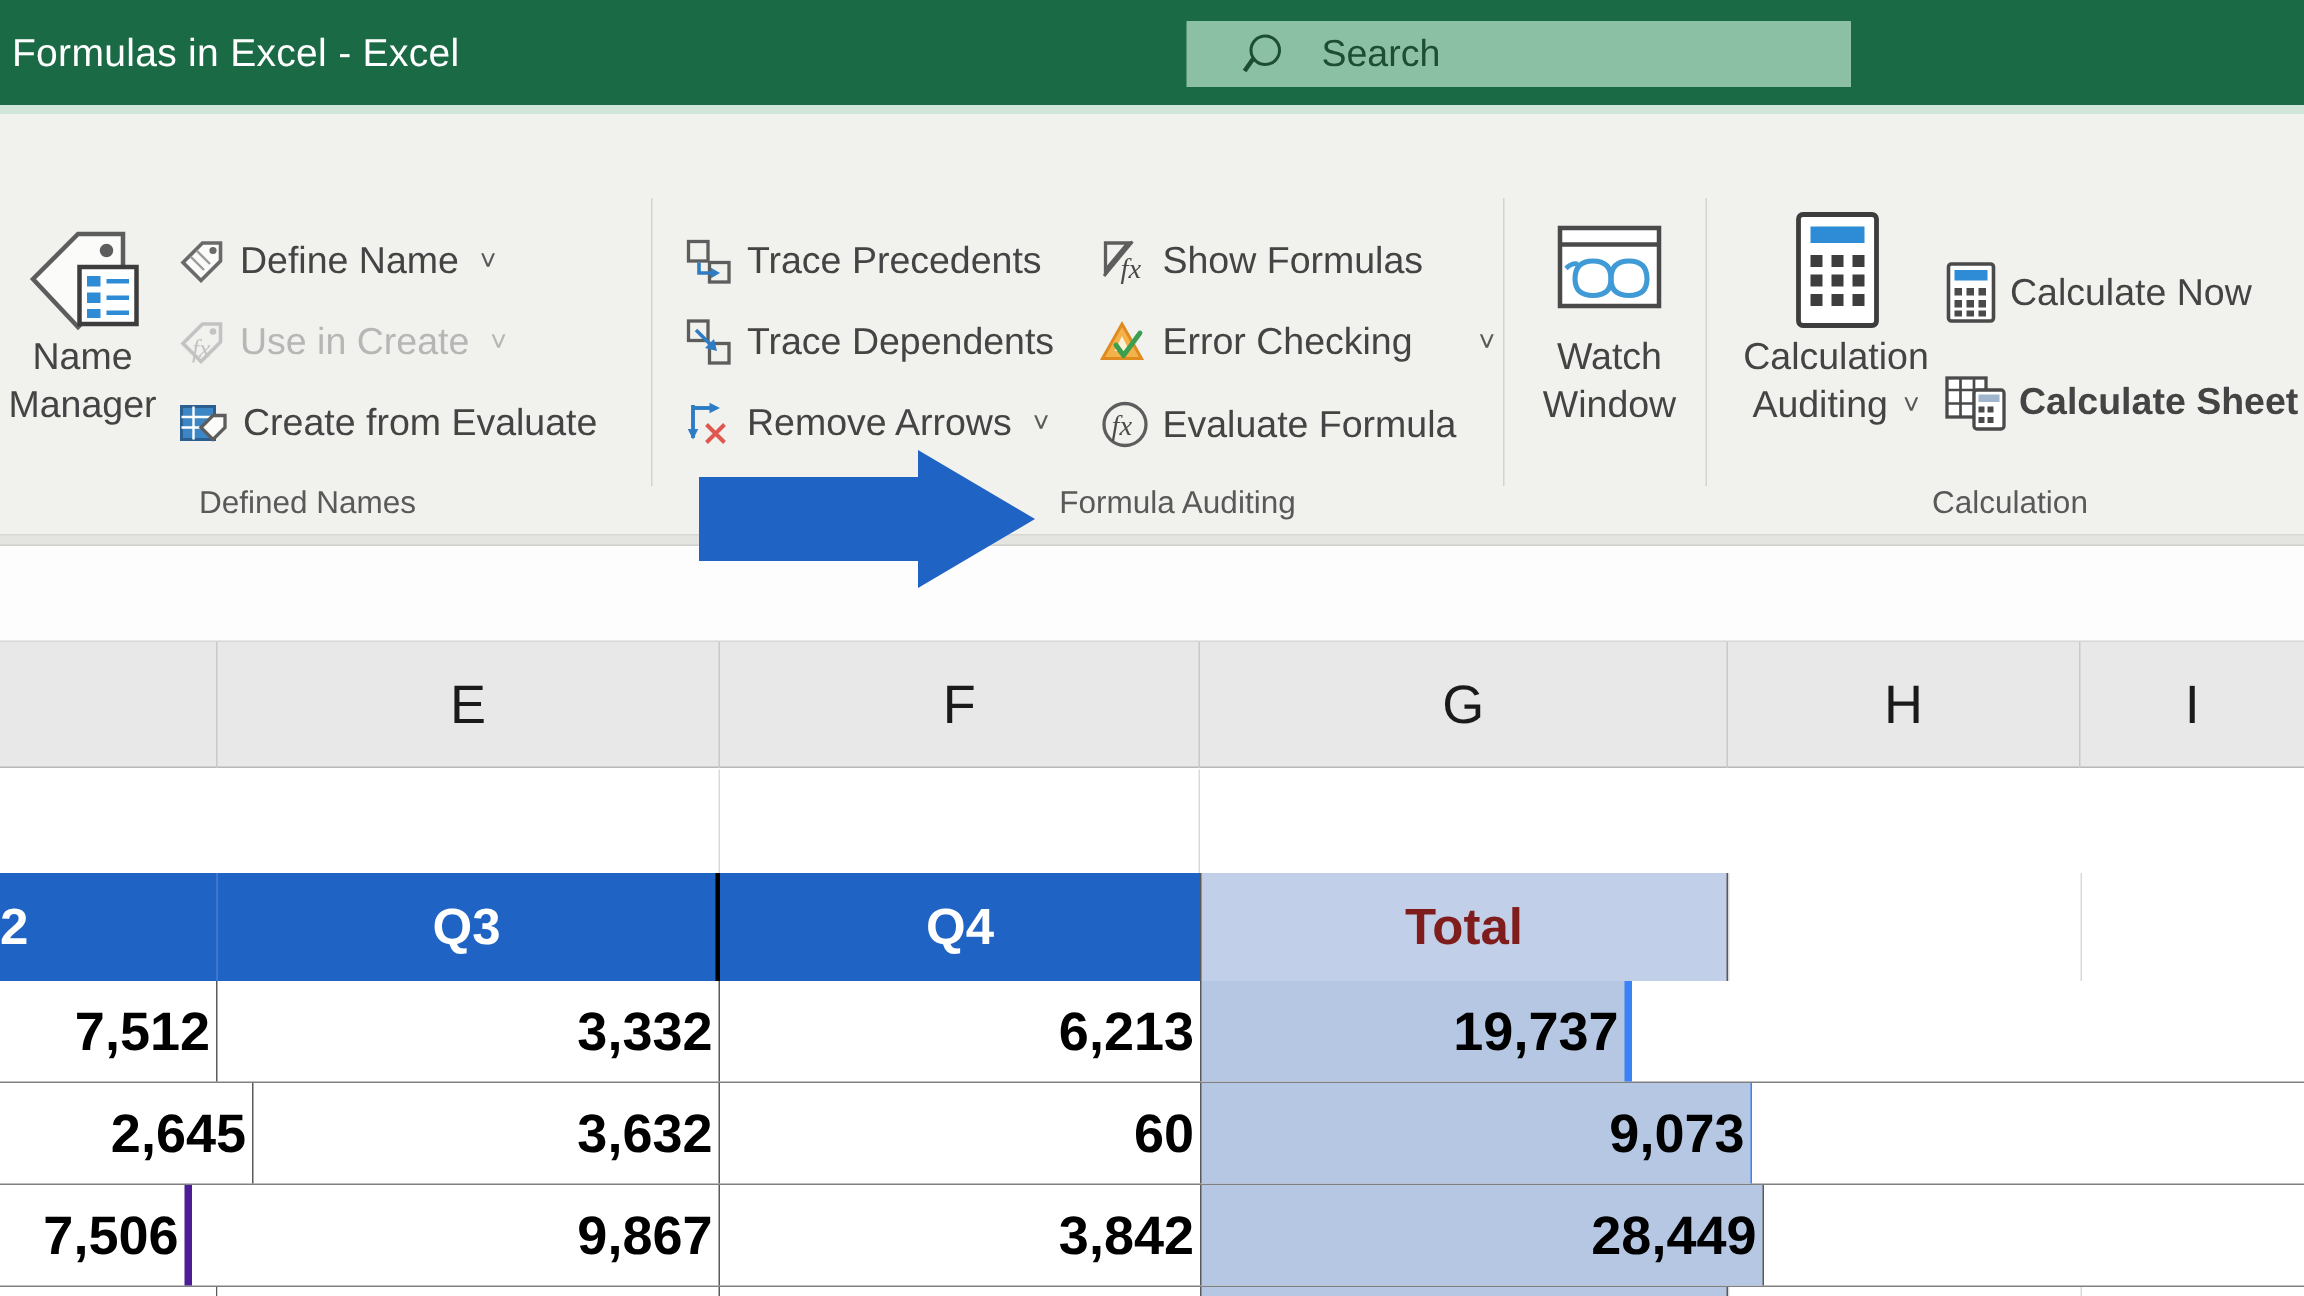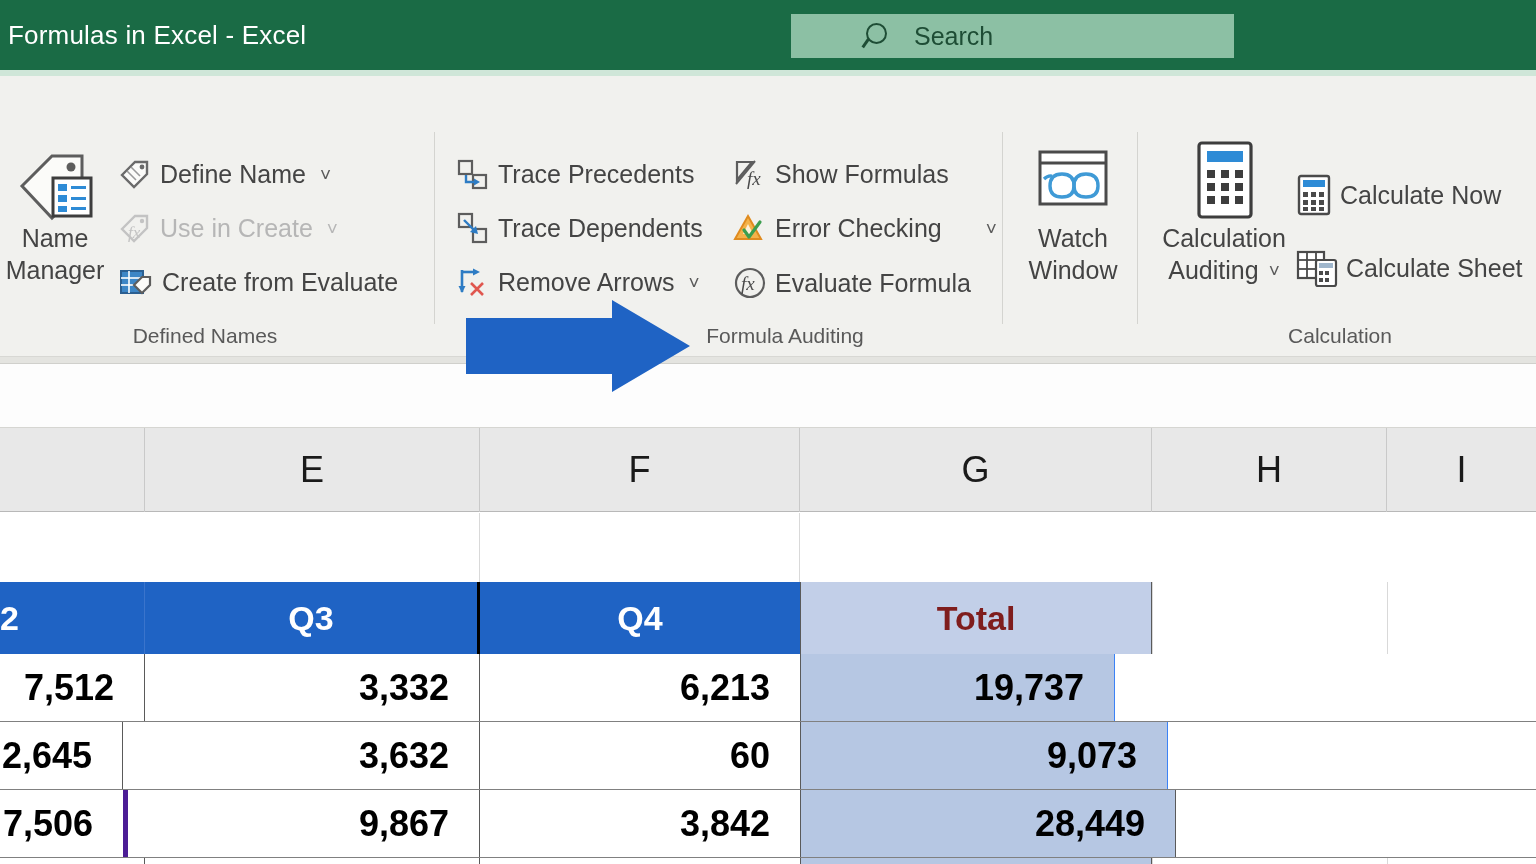--- a/index.html
+++ b/index.html
@@ -15,21 +15,21 @@
     position:absolute; left:0; top:0; width:1536px; height:70px;
     background:#1a6b45;
   }
   .title-text{
     position:absolute; left:8px; top:20px;
     font-size:26px; color:#ffffff; letter-spacing:.2px;
     white-space:nowrap;
   }
   .searchbox{
     position:absolute; left:791px; top:14px; width:443px; height:44px;
-    background:#8cc0a4; display:flex; align-items:center;padding-left:33px;
+    background:#8cc0a4; display:flex; align-items:center;
   }
   .search-icon{ margin-left:40px; width:28px; height:28px; position:relative; }
   .search-icon::before{
     content:""; position:absolute; left:2px; top:1px;
     width:17px; height:17px; border:2.5px solid #1e4d35; border-radius:50%;
   }
   .search-icon::after{
     content:""; position:absolute; left:3px; top:17px;
     width:2.5px; height:10px; background:#1e4d35;
     transform:rotate(35deg); transform-origin:top center;
@@ -115,21 +115,21 @@
   .cellgrid{ position:absolute; left:0; top:85px; width:1536px; height:351px; }
 
   .vline{ position:absolute; top:0; width:1px; height:351px; background:#d9d9d9; }
 
   .row{ position:absolute; left:0; width:1536px; }
   .cell{
     position:absolute; top:0; height:100%;
     display:flex; align-items:center;
     font-size:36px; color:#000;
   }
-  .cell.num{ justify-content:flex-end; padding-right:30px; font-weight:bold; }
+  .cell.num{ justify-content:flex-end; padding-right:4px; font-weight:bold; }
   .cell.hdr{ justify-content:center; font-weight:bold; font-size:34px; }
 
   .row-empty{ top:0; height:69px; background:#fff; }
   .row-hdr{
     top:69px; height:72px;
   }
   .row-data{ height:68px; background:#fff; border-bottom:1px solid #808080; }
 
   .blue-bg{ background:#1f63c4; color:#fff; }
   .total-hdr-bg{ background:#c2cfe8; color:#7f1d1d; }
@@ -338,21 +338,21 @@
             <rect x="23" y="26" width="5" height="5"></rect>
           <rect x="7" y="33" width="5" height="4"></rect>
             <rect x="15" y="33" width="5" height="4"></rect>
             <rect x="23" y="33" width="5" height="4"></rect>
         </g>
       </svg>
     </span>
     <span class="lbl">Calculate Now</span>
   </div>
 
-  <div class="ribbon-item" style="left:1296px; top:172px;">
+  <div class="ribbon-item" style="left:1296px; top:172px;font-weight:bold;">
     <span class="ic" style="width:42px;height:40px;">
       <svg width="42" height="40" viewBox="0 0 42 40">
         <rect x="2" y="4" width="26" height="26" fill="#ffffff" stroke="#4a4a4a" stroke-width="2.2"></rect>
         <line x1="2" y1="12" x2="28" y2="12" stroke="#4a4a4a" stroke-width="1.8"></line>
         <line x1="2" y1="21" x2="28" y2="21" stroke="#4a4a4a" stroke-width="1.8"></line>
         <line x1="11" y1="4" x2="11" y2="30" stroke="#4a4a4a" stroke-width="1.8"></line>
         <line x1="20" y1="4" x2="20" y2="30" stroke="#4a4a4a" stroke-width="1.8"></line>
         <rect x="20" y="12" width="20" height="26" rx="2" fill="#ffffff" stroke="#4a4a4a" stroke-width="2.2"></rect>
         <rect x="23" y="15" width="14" height="5" fill="#9fb6cc"></rect>
         <g fill="#4a4a4a">
@@ -405,25 +405,25 @@
       <div class="cell hdr blue-bg" style="left:0px; width:145px; justify-content:flex-start; padding-left:0px; border-right:1px solid #3a74cc;">2</div>
       <div class="cell hdr blue-bg" style="left:145px; width:335px; border-right:3px solid #000000;">Q3</div>
       <div class="cell hdr blue-bg" style="left:480px; width:320px;">Q4</div>
       <div class="cell hdr total-hdr-bg" style="left:800px; width:352px; border-left:1px solid #5a5a5a; border-right:1px solid #5a5a5a;">Total</div>
     </div>
 
     <div class="row row-data" style="top:141px;">
       <div class="cell num" style="left:0px; width:145px; border-right:1px solid #5a5a5a;">7,512</div>
       <div class="cell num" style="left:145px; width:335px; border-right:1px solid #5a5a5a;">3,332</div>
       <div class="cell num" style="left:480px; width:320px;">6,213</div>
-      <div class="cell num total-bg" style="left:800px; width:315px; border-left:1px solid #5a5a5a; border-right:1px solid #3b82f6;">19,737</div>
+      <div class="cell num total-bg" style="left:800px; width:288px; border-left:1px solid #5a5a5a; border-right:5px solid #3b82f6;">19,737</div>
     </div>
 
     <div class="row row-data" style="top:209px;">
-      <div class="cell num" style="left:0px; width:123px; border-right:1px solid #5a5a5a;">2,645</div>
+      <div class="cell num" style="left:0px; width:169px; border-right:1px solid #5a5a5a;">2,645</div>
       <div class="cell num" style="left:145px; width:335px; border-right:1px solid #5a5a5a;">3,632</div>
       <div class="cell num" style="left:480px; width:320px;">60</div>
       <div class="cell num total-bg" style="left:800px; width:368px; border-left:1px solid #5a5a5a; border-right:1px solid #3b82f6;">9,073</div>
     </div>
 
     <div class="row row-data" style="top:277px;">
       <div class="cell num" style="left:0px; width:128px; border-right:5px solid #4c1d95;">7,506</div>
       <div class="cell num" style="left:145px; width:335px; border-right:1px solid #5a5a5a;">9,867</div>
       <div class="cell num" style="left:480px; width:320px;">3,842</div>
       <div class="cell num total-bg" style="left:800px; width:376px; border-left:1px solid #5a5a5a; border-right:1px solid #5a5a5a;">28,449</div>

